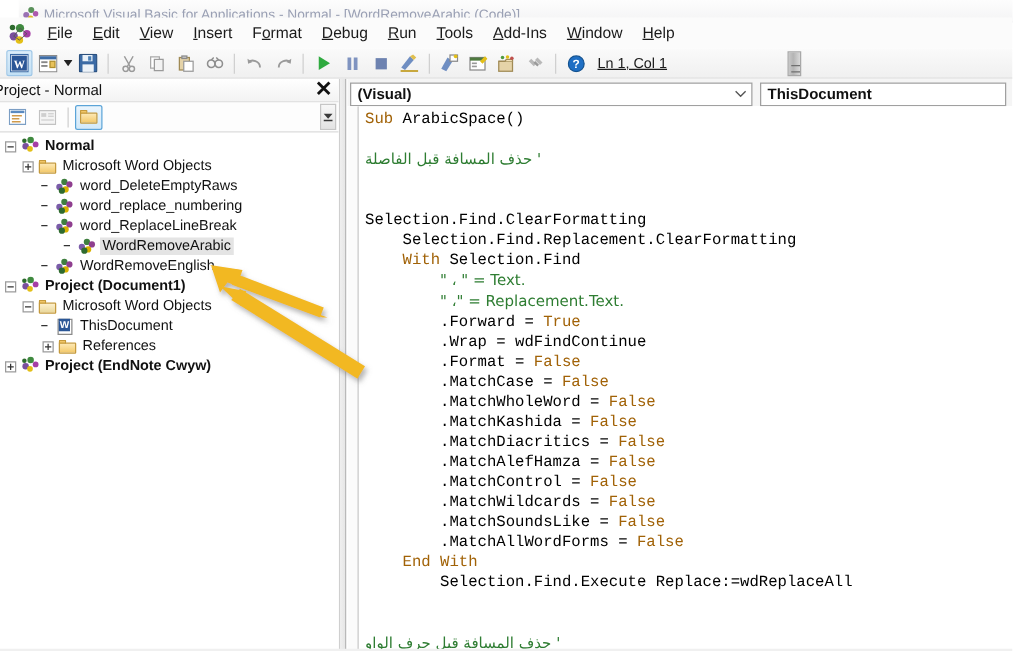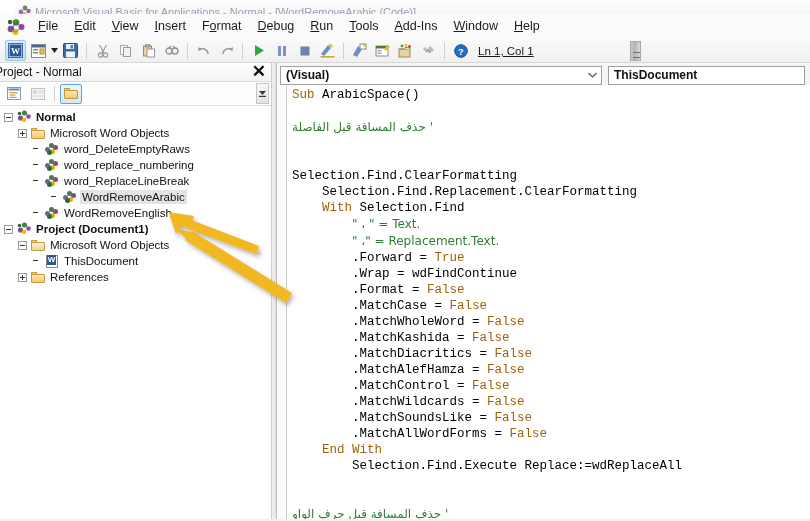--- a/index.html
+++ b/index.html
@@ -578,29 +578,42 @@
           </span>
           <span class="tlabel">Microsoft Word Objects</span>
         </div>
         <div class="tnode" style="padding-left: 32px;">
           <span class="expander none"></span>
           <span class="ticon">
             <div class="word-ic"></div>
           </span>
           <span class="tlabel">ThisDocument</span>
         </div>
-        <div class="tnode" style="padding-left: 18px;">
+        <div class="tnode" style="padding-left: 18px; margin-left: 16px;">
           <span class="expander plus"></span>
           <span class="ticon">
             <div class="folder-ic">
               <span class="ft"></span>
               <span class="fb"></span>
             </div>
           </span>
           <span class="tlabel">References</span>
+        </div>
+        <div class="tnode bold" style="padding-left: 4px;">
+          <span class="expander plus"></span>
+          <span class="ticon">
+            <span><svg width="15" height="13" viewBox="0 0 15 13">
+                <circle cx="3.5" cy="8" r="2.6" fill="#7a4f9e"></circle>
+                <circle cx="7.5" cy="3" r="2.6" fill="#3f8a3f"></circle>
+                <circle cx="11.5" cy="6.5" r="2.3" fill="#a53ea5"></circle>
+                <circle cx="7" cy="10" r="2.3" fill="#e3bf17"></circle>
+                <circle cx="2.5" cy="3.5" r="1.8" fill="#2f6b2f"></circle>
+              </svg></span>
+          </span>
+          <span class="tlabel">Project (EndNote Cwyw)</span>
         </div>
       </div>
   </div>
 
   <div class="code-pane">
     <div class="cp-splitbar"></div>
 
     <div class="cp-dropdowns">
       <div class="combo" id="combo-proc">
         <span class="cv">(Visual)</span>

